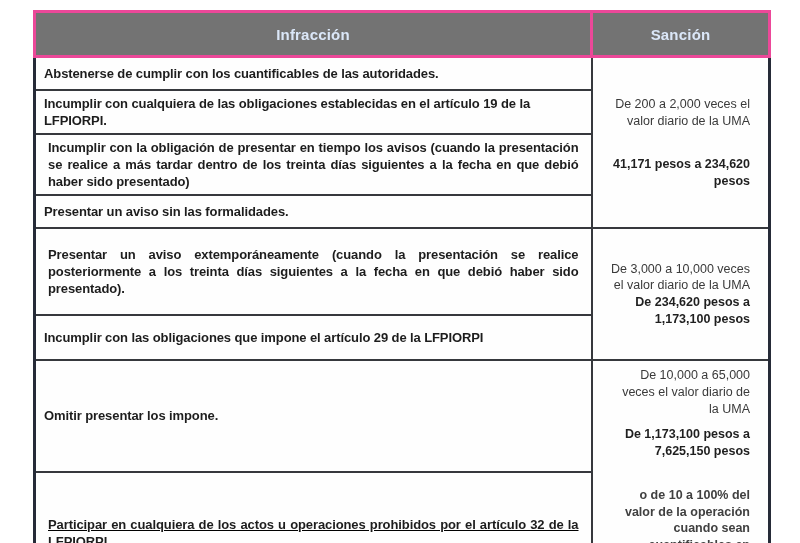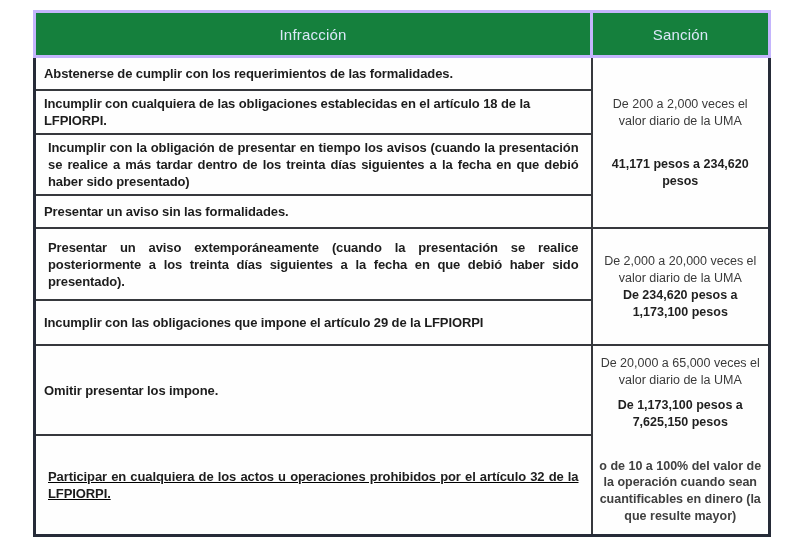--- a/index.html
+++ b/index.html
@@ -18,51 +18,51 @@
   table.sanctions {
     border-collapse: collapse;
     width: 735px;
     table-layout: fixed;
     border: 3px solid #262b38;
   }
   col.c-inf { width: 557px; }
   col.c-san { width: 178px; }
 
   th {
-    background: #15803d;
+    background: #737373;
     color: #dbe7f8;
     font-size: 15px;
-    font-weight: normal;
+    font-weight: bold;
     height: 45px;
     text-align: center;
     vertical-align: middle;
-    border: 3px solid #c4b5fd;
+    border: 3px solid #ec4899;
     letter-spacing: 0.2px;
   }
 
   td {
     border: 2px solid #36383d;
     vertical-align: middle;
     background: #fefefe;
   }
   td.inf {
     font-weight: bold;
     color: #1d1d1d;
     font-size: 13px;
     line-height: 1.32;
     padding: 4px 12px 4px 8px;
     text-align: left;
     letter-spacing: -0.1px;
   }
   td.inf.just { text-align: justify; text-justify: inter-word; padding-left: 12px; }
 
   td.san {
-    text-align: center;
+    text-align: right;
     font-size: 12.5px;
-    padding: 6px 6px;
+    padding: 6px 18px;
     line-height: 1.35;
     border-radius: 15px;
   }
   .uma {
     color: #3a3a3a;
     font-weight: normal;
   }
   .pesos {
     color: #1f1f1f;
     font-weight: bold;
@@ -73,21 +73,21 @@
   }
   .g1 .pesos { margin-top: 26px; }
   .g2 .pesos { }
   .g3 .pesos { margin-top: 8px; }
   .g3 .alt   { margin-top: 27px; }
 
   tr.h-r1 { height: 33px; }
   tr.h-r2 { height: 36px; }
   tr.h-r3 { height: 61px; }
   tr.h-r4 { height: 33px; }
-  tr.h-r5 { height: 72px; }
+  tr.h-r5 { height: 87px; }
   tr.h-r6 { height: 45px; }
   tr.h-r7 { height: 90px; }
   tr.h-r8 { height: 100px; text-decoration: underline; }
 </style>
 </head>
 <body>
 
 <div class="table-wrap">
   <table class="sanctions">
     <colgroup>
@@ -95,49 +95,49 @@
       <col class="c-san">
     </colgroup>
     <thead>
       <tr>
         <th>Infracción</th>
         <th>Sanción</th>
       </tr>
     </thead>
     <tbody>
       <tr class="h-r1">
-        <td class="inf">Abstenerse de cumplir con los requerimientos de las formalidades.</td>
+        <td class="inf">Abstenerse de cumplir con los cuantificables de las autoridades.</td>
         <td class="san g1" rowspan="4">
           <div class="uma">De 200 a 2,000 veces el valor diario de la UMA</div>
           <div class="pesos">41,171 pesos a 234,620 pesos</div>
         </td>
       </tr>
       <tr class="h-r2">
-        <td class="inf">Incumplir con cualquiera de las obligaciones establecidas en el artículo 18 de la LFPIORPI.</td>
+        <td class="inf">Incumplir con cualquiera de las obligaciones establecidas en el artículo 19 de la LFPIORPI.</td>
       </tr>
       <tr class="h-r3">
         <td class="inf just">Incumplir con la obligación de presentar en tiempo los avisos (cuando la presentación se realice a más tardar dentro de los treinta días siguientes a la fecha en que debió haber sido presentado)</td>
       </tr>
       <tr class="h-r4">
         <td class="inf">Presentar un aviso sin las formalidades.</td>
       </tr>
       <tr class="h-r5">
         <td class="inf just">Presentar un aviso extemporáneamente (cuando la presentación se realice posteriormente a los treinta días siguientes a la fecha en que debió haber sido presentado).</td>
         <td class="san g2" rowspan="2">
-          <div class="uma">De 2,000 a 20,000 veces el valor diario de la UMA</div>
+          <div class="uma">De 3,000 a 10,000 veces el valor diario de la UMA</div>
           <div class="pesos">De 234,620 pesos a 1,173,100 pesos</div>
         </td>
       </tr>
       <tr class="h-r6">
         <td class="inf">Incumplir con las obligaciones que impone el artículo 29 de la LFPIORPI</td>
       </tr>
       <tr class="h-r7">
         <td class="inf">Omitir presentar los impone.</td>
         <td class="san g3" rowspan="2">
-          <div class="uma">De 20,000 a 65,000 veces el valor diario de la UMA</div>
+          <div class="uma">De 10,000 a 65,000 veces el valor diario de la UMA</div>
           <div class="pesos">De 1,173,100 pesos a 7,625,150 pesos</div>
           <div class="alt">o de 10 a 100% del valor de la operación cuando sean cuantificables en dinero (la que resulte mayor)</div>
         </td>
       </tr>
       <tr class="h-r8">
         <td class="inf just">Participar en cualquiera de los actos u operaciones prohibidos por el artículo 32 de la LFPIORPI.</td>
       </tr>
     </tbody>
   </table>
 </div>

